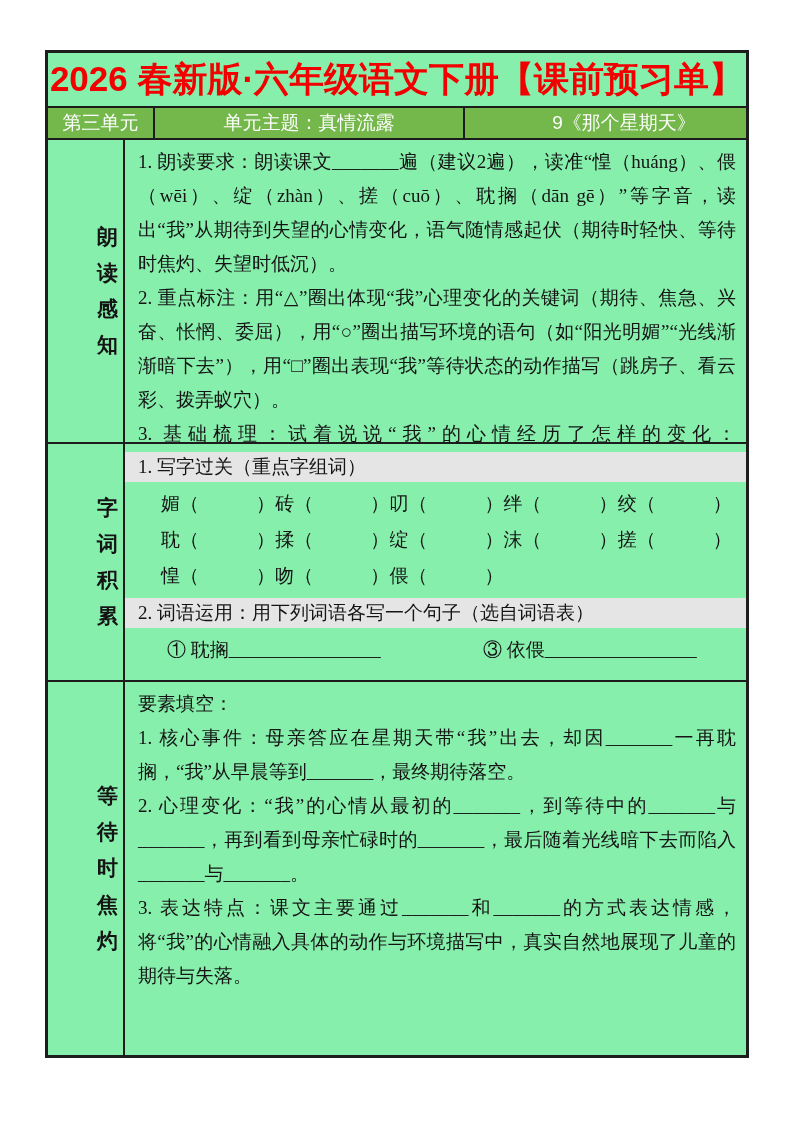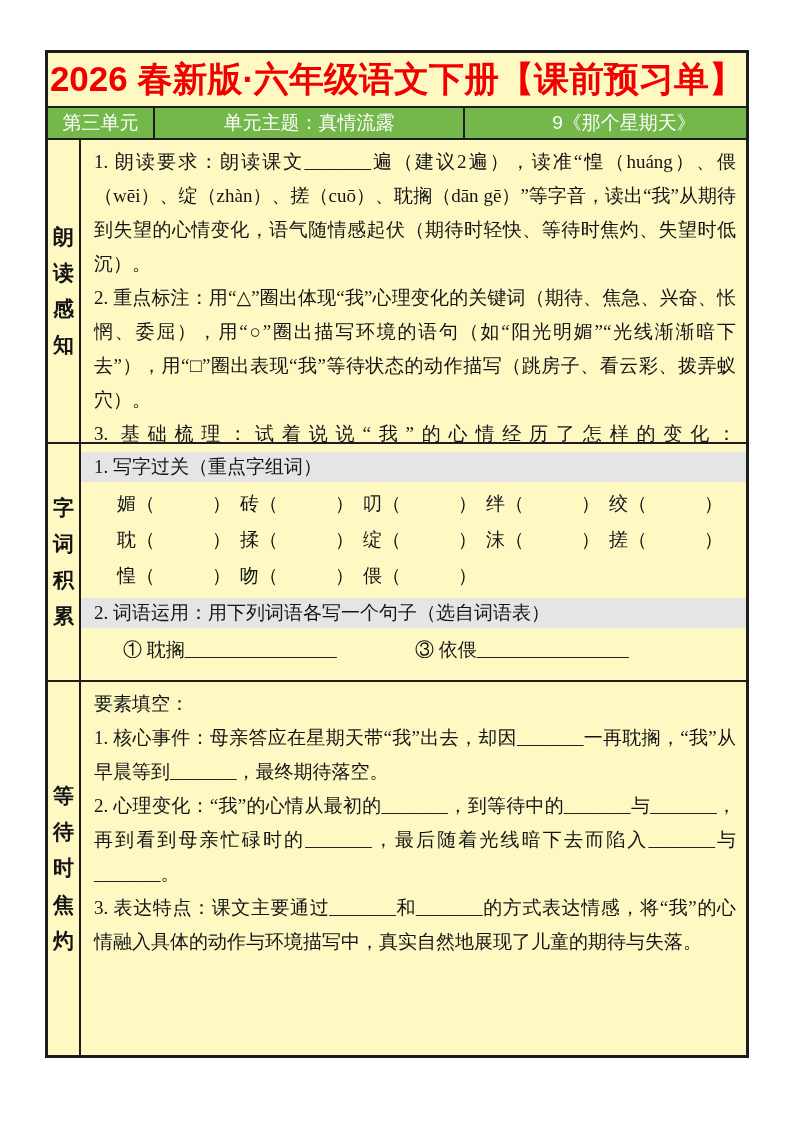--- a/index.html
+++ b/index.html
@@ -4,21 +4,21 @@
 <style>
   html,body{margin:0;padding:0;}
   body{
     width:793px;height:1122px;background:#ffffff;position:relative;
     font-family:"Liberation Serif","DejaVu Serif",serif;color:#141414;
     -webkit-font-smoothing:antialiased;
   }
   .sheet{
     position:absolute;left:45px;top:50px;width:704px;height:1008px;
     box-sizing:border-box;border:3px solid var(--border);
-    display:flex;flex-direction:column;background:#fef9c3;
+    display:flex;flex-direction:column;background:#86efac;
   }
   
   .title-row{
     height:55px;flex:0 0 55px;display:flex;align-items:center;justify-content:center;
     border-bottom:2px solid var(--border);box-sizing:border-box;
   }
   .title-row span{
     color:var(--red);font-weight:bold;font-size:35px;letter-spacing:0px;
     font-family:"Liberation Sans","DejaVu Sans",sans-serif;white-space:nowrap;
   }
@@ -35,40 +35,40 @@
   .uc3{flex:1;margin-left:37px;}
   
   .rows{flex:1;display:flex;flex-direction:column;}
   .row{display:flex;border-bottom:2px solid var(--border);box-sizing:border-box;overflow:hidden;}
   .row:last-child{border-bottom:none;flex:1;}
   .row-reading{flex:0 0 304px;}
   .row-words{flex:0 0 238px;}
   .row-comp{flex:0 0 238px;}
   .vlabel-wrap{
     width:33px;flex:0 0 33px;border-right:2px solid var(--border);box-sizing:border-box;
-    display:flex;align-items:center;justify-content:center;overflow:hidden;
+    display:flex;align-items:center;justify-content:center;overflow:hidden;margin-left:44px;
   }
   .vlabel{
     width:1.1em;word-break:break-all;text-align:center;
     font-weight:bold;font-size:21px;line-height:1.72;
   }
   .content{flex:1;min-width:0;padding:5px 0 4px 0;font-size:19px;line-height:34px;box-sizing:border-box;}
   .para{margin:0;padding:0 10px 0 13px;text-align:justify;}
   .banner{
     background:var(--band);margin:3px 0;padding:0 4px 0 13px;
     line-height:30px;
   }
   .char-grid{
     display:grid;grid-template-columns:repeat(5,1fr);
     padding:2px 14px 2px 36px;row-gap:2px;line-height:34px;
   }
   .char-grid span{white-space:pre;}
   .usage-grid{
     display:grid;grid-template-columns:292px 1fr;
-    padding:2px 10px 2px 42px;row-gap:6px;line-height:34px;
+    padding:2px 10px 2px 42px;row-gap:6px;line-height:34px;gap:24px;
   }
   .answer-line{
     height:31px;margin:0 8px 0 12px;border-bottom:2px solid #2a2a2a;
   }
 </style>
 </head>
 <body>
 
 <div class="sheet">
 

